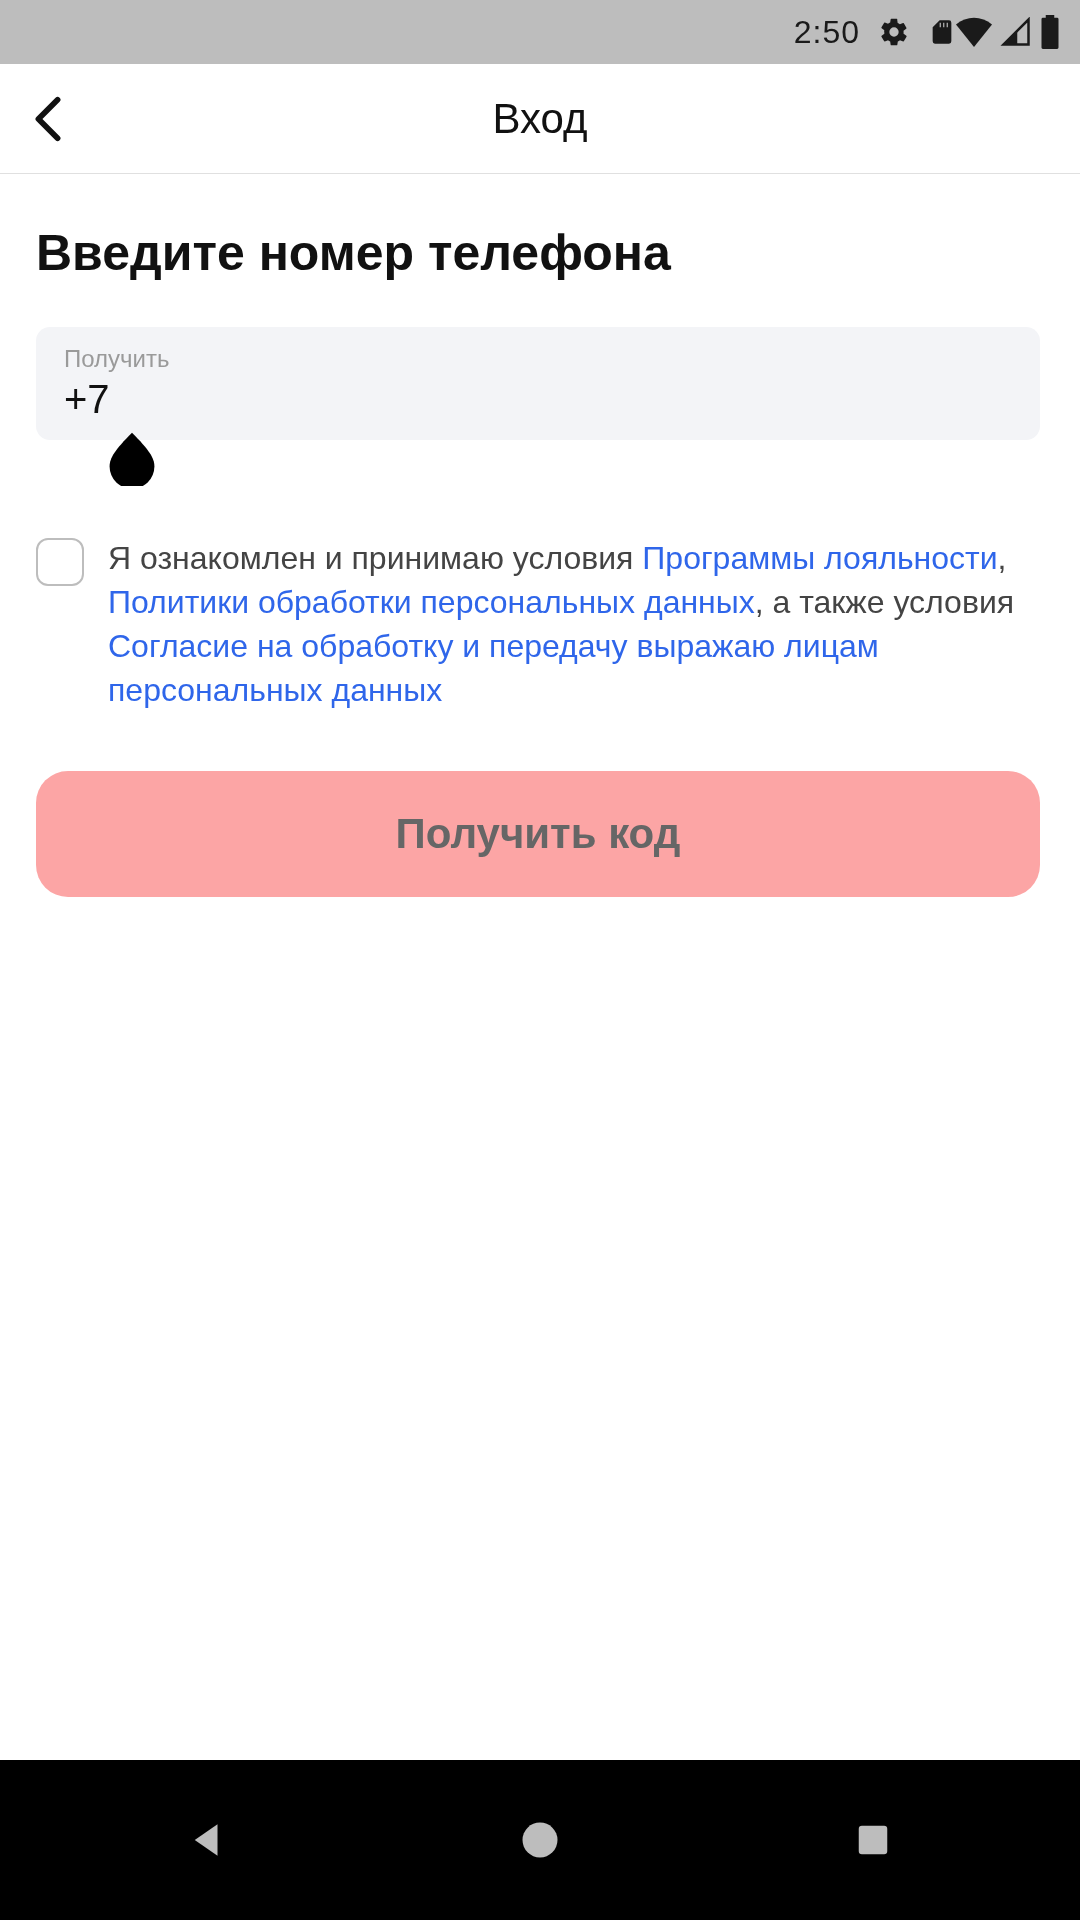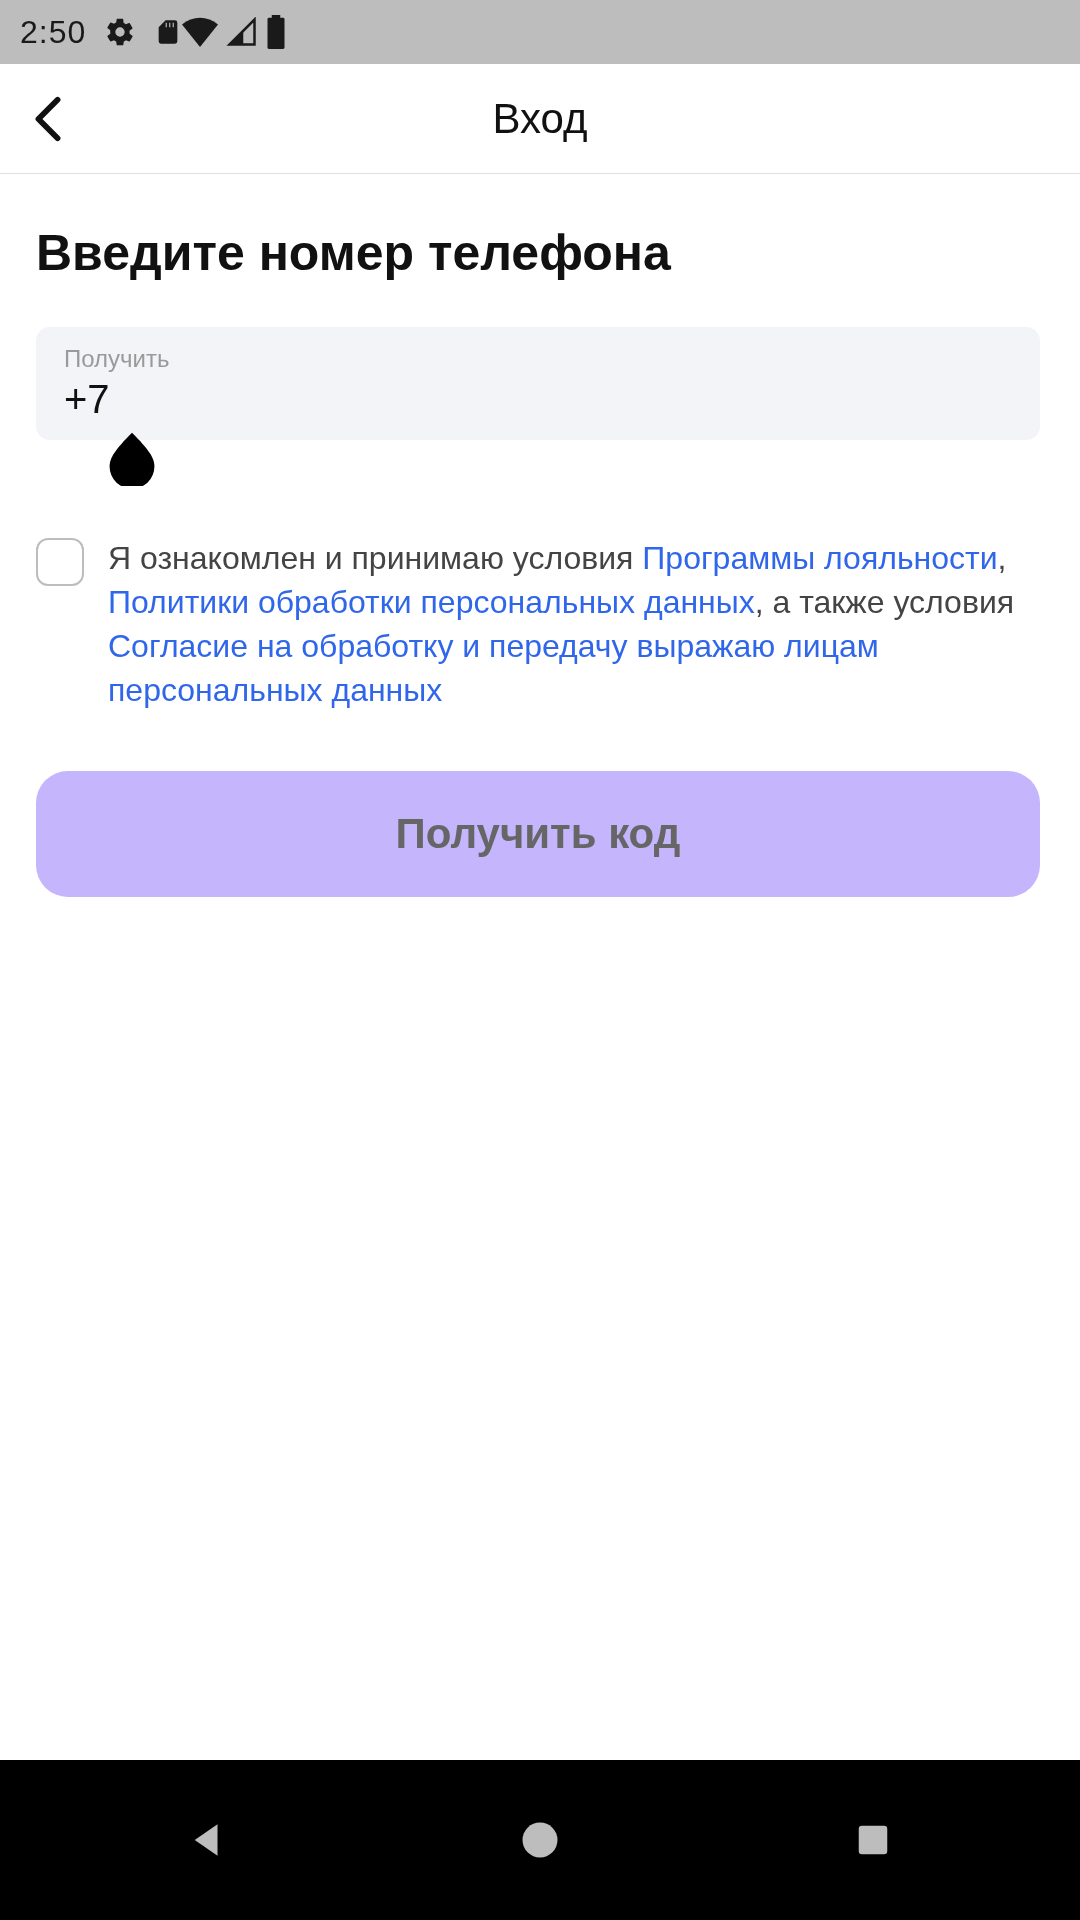--- a/index.html
+++ b/index.html
@@ -1,36 +1,36 @@
 <!DOCTYPE html>
 <html><head>
 <meta charset="utf-8">
 <style>
   * { box-sizing: border-box; margin: 0; padding: 0; }
   html, body { width: 1080px; height: 1920px; font-family: -apple-system, Helvetica, Arial, sans-serif; background: #fff; overflow: hidden; }
-  .status-bar { width: 100%; height: 64px; background: #bdbdbd; display: flex; align-items: center; justify-content: flex-start; padding: 0 20px; }
+  .status-bar { width: 100%; height: 64px; background: #bdbdbd; display: flex; align-items: center; justify-content: flex-end; padding: 0 20px; }
   .status-left { display: flex; align-items: center; gap: 18px; }
   .status-time { font-size: 32px; font-weight: 500; color: #1a1a1a; letter-spacing: 1px; }
   .status-icon { display: inline-flex; }
   .status-right { display: flex; align-items: center; gap: 8px; }
   .app-header { width: 100%; height: 110px; border-bottom: 1px solid #e0e0e0; display: flex; align-items: center; position: relative; padding: 0 28px; }
   .back-btn { position: absolute; left: 28px; top: 50%; transform: translateY(-50%); width: 40px; height: 50px; display:flex; align-items:center; justify-content:center; cursor:pointer; }
   .header-title { width:100%; text-align:center; font-size: 42px; font-weight: 400; color:#111; }
   .content { padding: 52px 40px 0 36px; }
   .prompt { font-size: 50px; font-weight: 700; color:#111; line-height:1.1; }
   .phone-field { margin-top: 46px; width: 100%; background: #f3f4f7; border-radius: 14px; padding: 18px 28px 18px 28px; position: relative; }
   .phone-label { font-size: 24px; color: #9a9a9a; }
   .phone-value { font-size: 40px; color:#111; margin-top: 4px; min-height: 44px; }
   .cursor-drop { position:absolute; left:68px; bottom:-46px; width:56px; height:56px; }
   .consent-row { display:flex; gap: 24px; margin-top: 96px; }
   .checkbox { width:48px; height:48px; border:2px solid #bdbdbd; border-radius:12px; background:#fff; flex-shrink:0; margin-top:2px; cursor:pointer; }
   .consent-text { font-size: 32px; line-height:1.38; color:#444; }
   .consent-text .link { color:#2f66ea;margin-top:33px; }
   .sep { color:#444; }
-  .primary-btn { margin-top: 58px; width:100%; height:126px; border:none; border-radius:32px; background:#c4b5fd; color:#666; font-size:42px; font-weight:700; cursor:pointer; }
+  .primary-btn { margin-top: 58px; width:100%; height:126px; border:none; border-radius:32px; background:#fca5a5; color:#666; font-size:42px; font-weight:700; cursor:pointer; }
   .nav-bar { position:absolute; left:0; bottom:0; width:100%; height:160px; background:#000; display:flex; align-items:center; justify-content:space-around; padding:0 40px; }
   .nav-btn { width:200px; height:100px; display:flex; align-items:center; justify-content:center; cursor:pointer; }
 </style>
 </head>
 <body>
 
 <div class="status-bar">
   <div class="status-left">
     <span class="status-time">2:50</span>
     <span class="status-icon">

